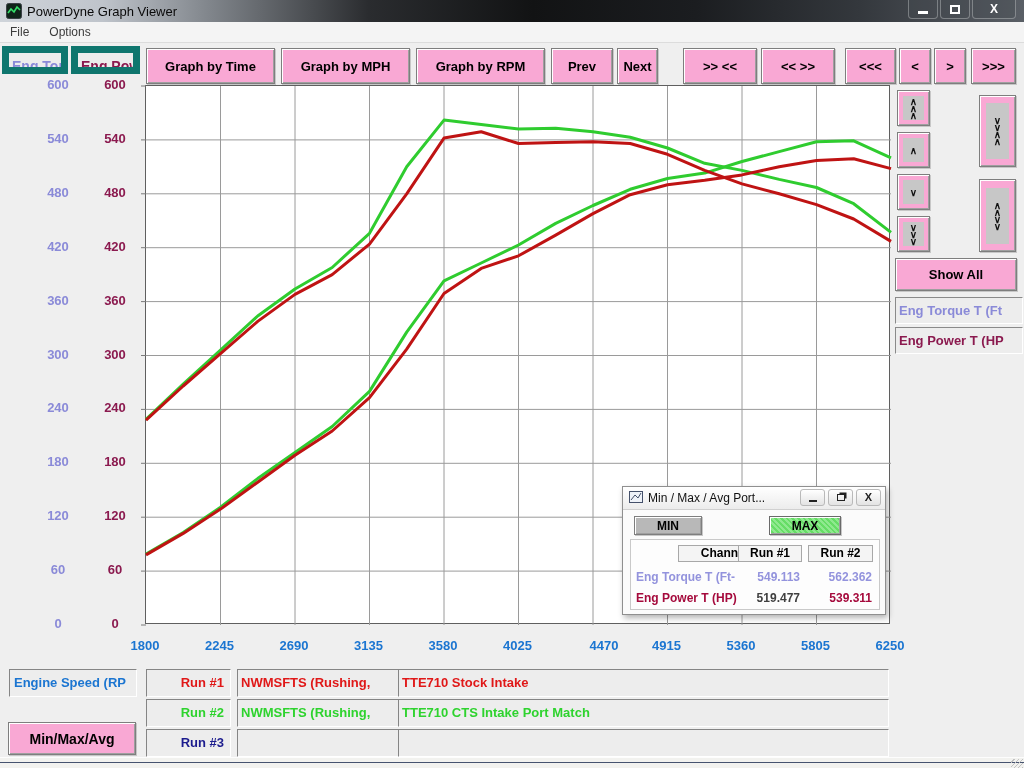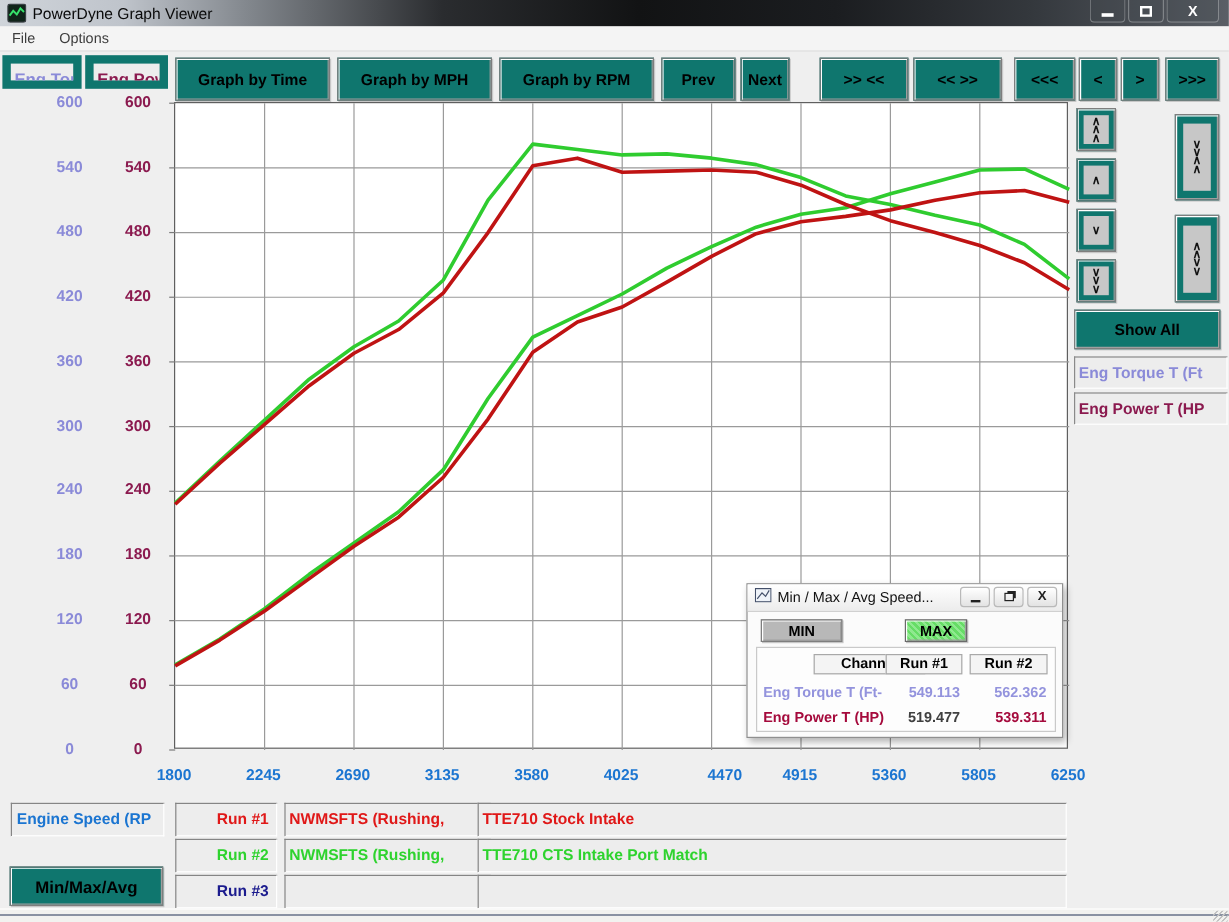--- a/index.html
+++ b/index.html
@@ -25,21 +25,21 @@
   
   .menubar { position:absolute; left:0; top:22px; width:1024px; height:21px; background:#f4f4f4; border-bottom:1px solid #dcdcdc; display:flex; align-items:center; }
   .menu-item { font-size:12px; color:#3c3c3c; padding:0 10px; line-height:21px; cursor:default; }
 
   
   .chan-tab { position:absolute; top:46px; height:28px; background:#ededed; border:7px solid #0f766e; font-size:14px; font-weight:700; line-height:26px; padding-left:3px; overflow:hidden; white-space:nowrap; }
   #tab-torq { left:2px;  width:66px; }
   #tab-pow  { left:71px; width:69px; }
 
   
-  .btn { position:absolute; background:#0f766e; border:1px solid #7e7e7e;
+  .btn { position:absolute; background:#f9a8d4; border:1px solid #7e7e7e;
     box-shadow:inset 1px 1px 0 #ffffff, inset -1px -1px 0 #9f9f9f, 1px 1px 0 #c7c7c7;
     font-size:13px; font-weight:700; color:#000; text-align:center; cursor:pointer;
     display:flex; align-items:center; justify-content:center; white-space:pre; }
   .toolbar .btn { top:48px; height:36px; }
   #bt-time { left:146px; width:129px; }
   #bt-mph  { left:281px; width:129px; }
   #bt-rpm  { left:416px; width:129px; }
   #bt-prev { left:551px; width:62px;  }
   #bt-next { left:617px; width:41px;  }
   #bt-fb   { left:683px; width:74px;  }
@@ -78,21 +78,21 @@
   #mmwin .mm-titlebar { position:relative; height:23px; background:linear-gradient(#ffffff,#ececec); border-bottom:1px solid #d0d0d0; display:flex; align-items:center; }
   .mm-icon { margin:0 5px 0 6px; }
   #mmwin .mm-title { font-size:12px; color:#111; }
   .mm-ctrls { position:absolute; right:4px; top:2px; display:flex; }
   .mm-btn { width:25px; height:17px; border:1px solid #b9b9b9; border-radius:3px; background:linear-gradient(#ffffff,#e3e3e3); margin-left:3px; display:flex; align-items:center; justify-content:center; cursor:pointer; }
   .mm-gmin { width:8px; height:2px; background:#222; margin-top:6px; }
   .mm-gres { width:8px; height:7px; border:1px solid #222; box-shadow:2px -2px 0 -0.5px #222; }
   .mm-gclose { font-size:11px; font-weight:700; color:#222; line-height:1; }
   .mm-body-frame { position:absolute; left:7px; top:52px; width:250px; height:71px; border:1px solid #c9c9c9; background:#fdfdfd; }
   #mm-min { left:11px; top:29px; width:68px; height:19px; background:#b8b8b8; font-size:12px; }
-  #mm-max { left:131px; top:29px; width:52px; height:19px; font-size:12px;
+  #mm-max { left:146px; top:29px; width:72px; height:19px; font-size:12px;
     background:repeating-linear-gradient(45deg,#8fe98f 0 2px,#66dd66 2px 4px); border:1px solid #6a6a6a; }
   .mm-head { position:absolute; height:17px; background:#f4f4f4; border:1px solid #a8a8a8; font-size:12px; font-weight:700; text-align:center; line-height:15px; }
   #mm-h-channel { left:15px; top:58px; width:93px;margin-left:40px; }
   #mm-h-run1 { left:115px; top:58px; width:64px; }
   #mm-h-run2 { left:185px; top:58px; width:65px; }
   .mm-cell { position:absolute; font-size:12px; font-weight:700; white-space:nowrap; }
   .mm-val { width:62px; text-align:right; }
 
   
   .sunken { position:absolute; background:#ededed; border:1px solid; border-color:#858585 #ffffff #ffffff #858585;
@@ -258,21 +258,21 @@
   <div class="chan-box" id="chan-pow" style="color: rgb(139, 26, 79);">Eng Power T (HP</div>
 
   <div id="mmwin">
     <div class="mm-titlebar">
       <span class="mm-icon">
         <svg width="14" height="12">
             <rect x="0.5" y="0.5" width="13" height="11" fill="#eef2f8" stroke="#44506a"></rect>
             <polyline points="2,9 6,4 9,7 12,2" fill="none" stroke="#44506a" stroke-width="1"></polyline>
           </svg>
       </span>
-      <span class="mm-title">Min / Max / Avg Speed...</span>
+      <span class="mm-title">Min / Max / Avg Port...</span>
       <div class="mm-ctrls">
         <div class="mm-btn">
             <div class="mm-gmin"></div>
           </div>
         <div class="mm-btn">
             <div class="mm-gres"></div>
           </div>
         <div class="mm-btn">
             <span class="mm-gclose">X</span>
           </div>

